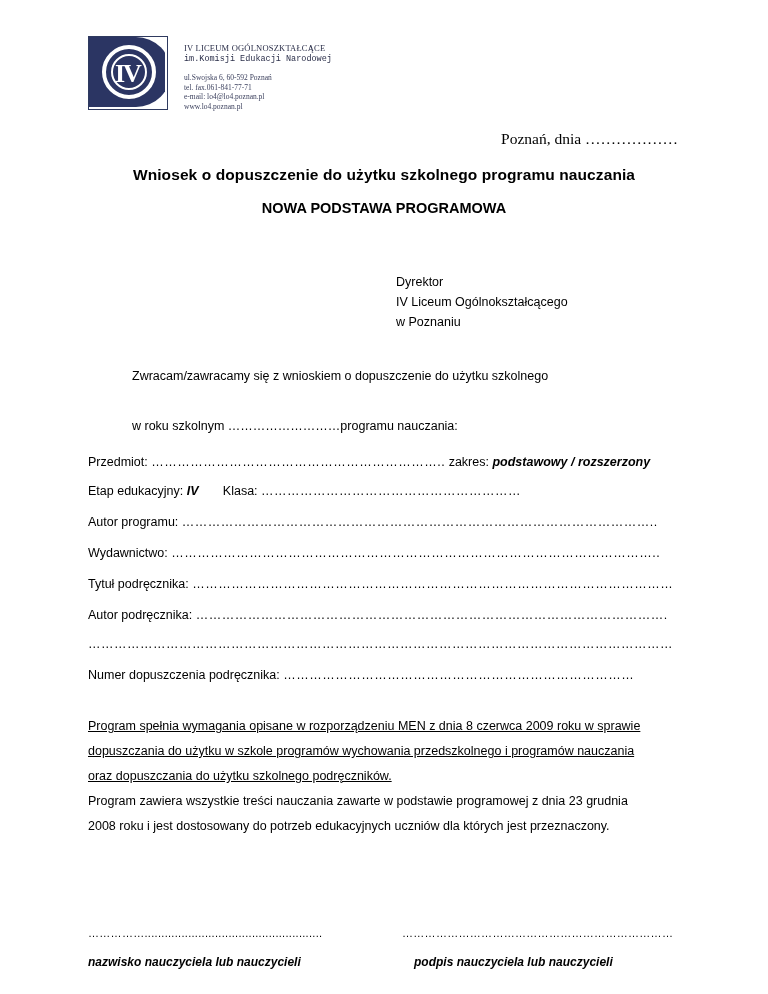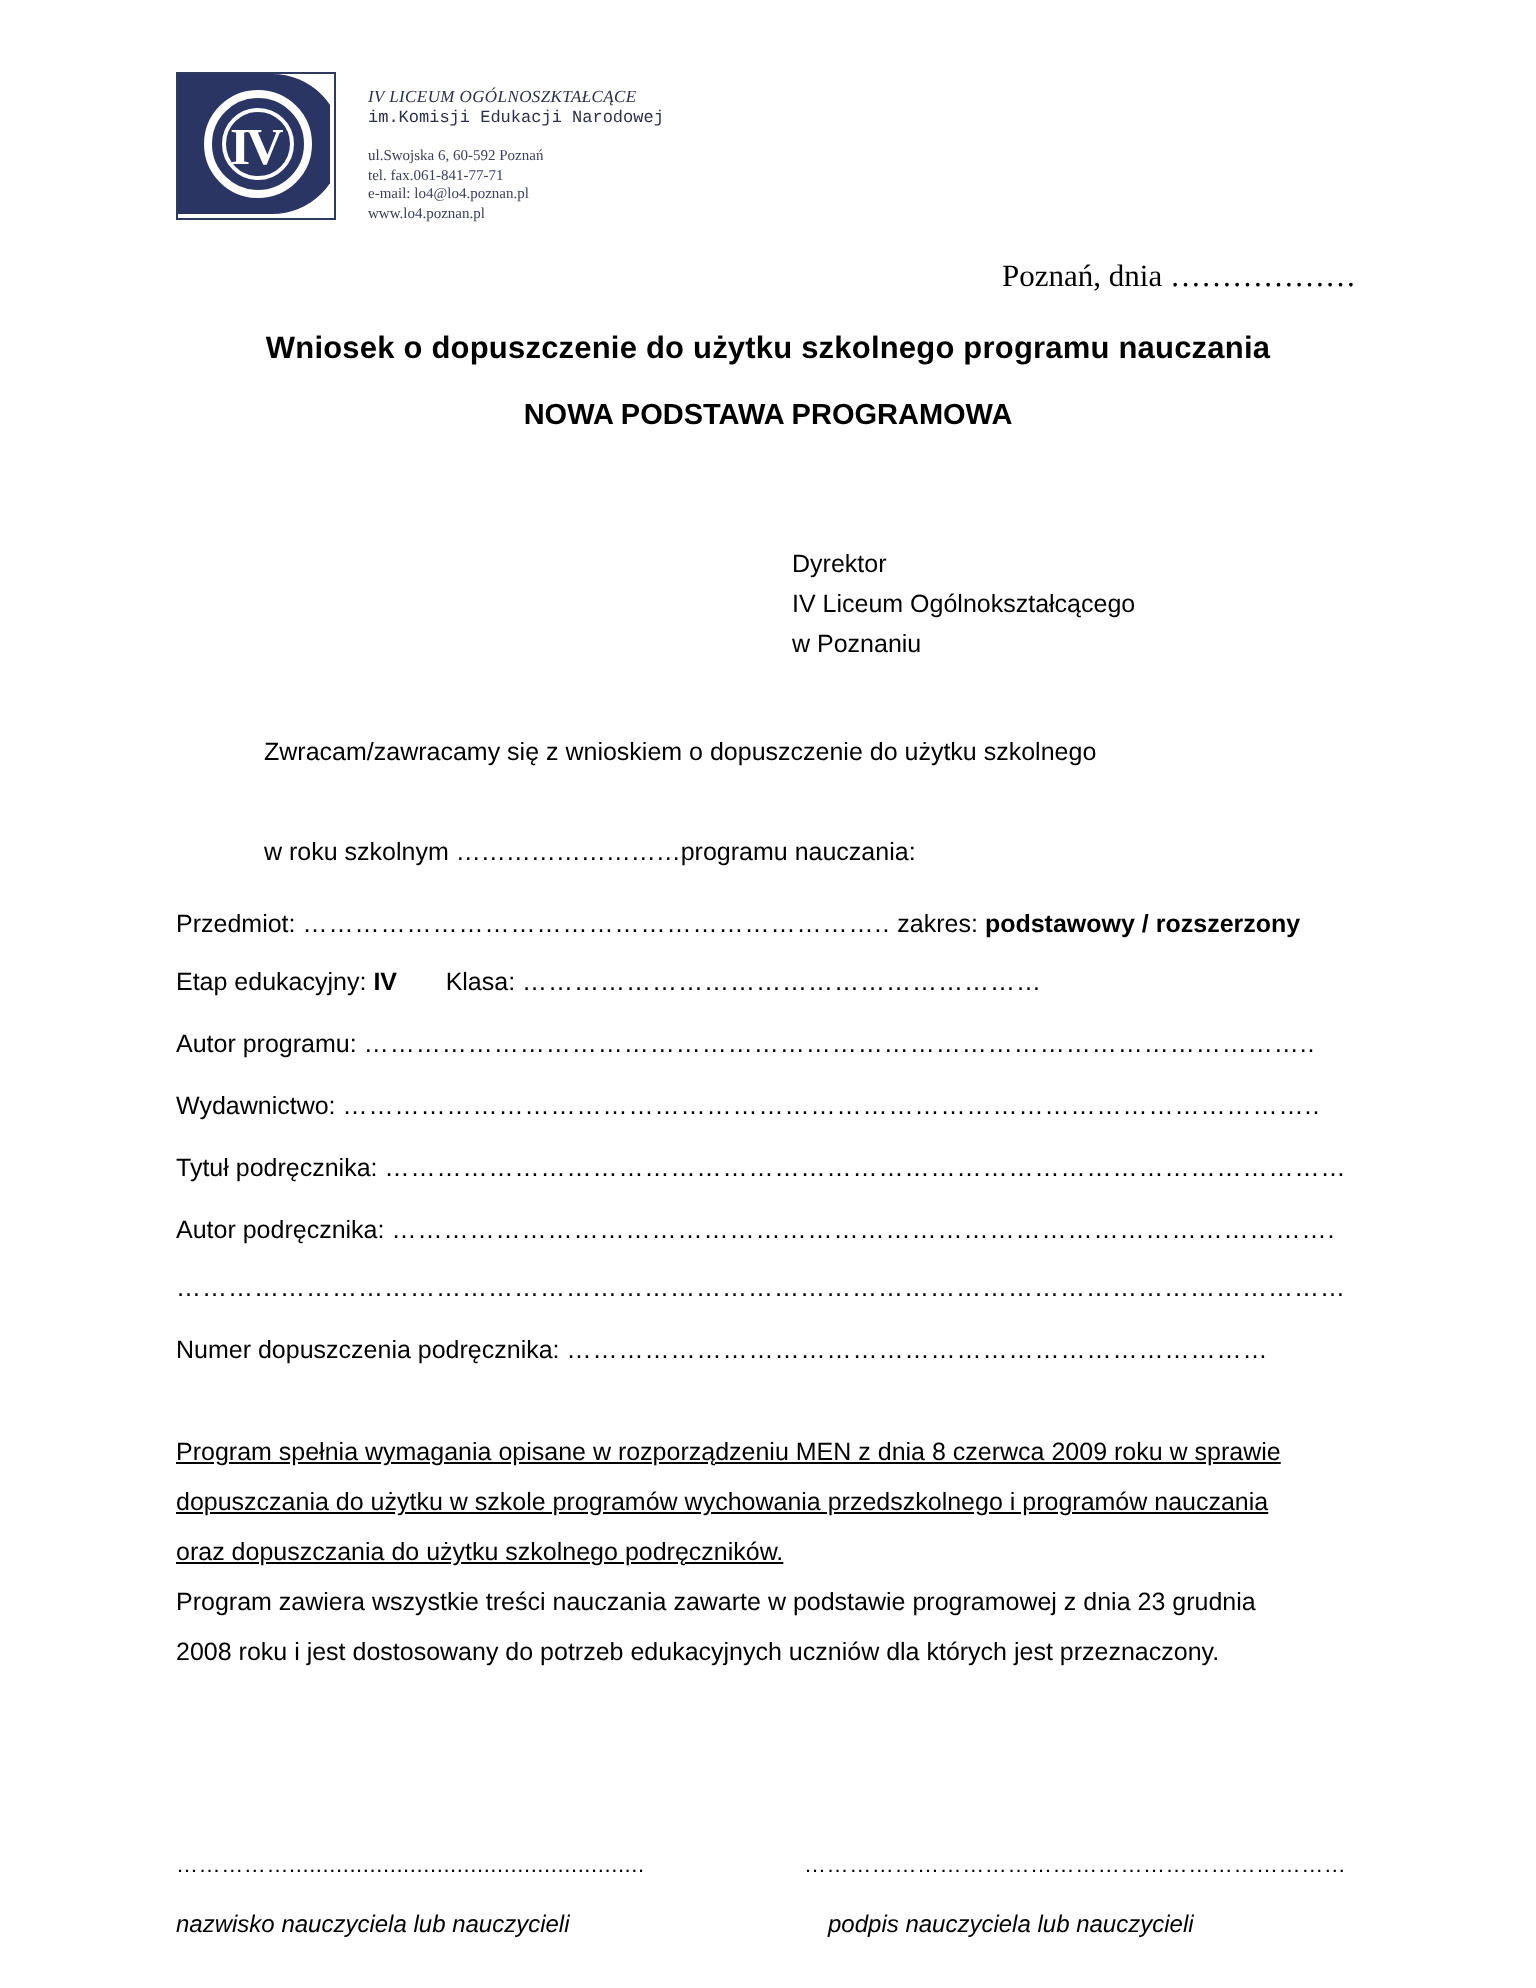--- a/index.html
+++ b/index.html
@@ -48,21 +48,20 @@
   .letterhead-text {
     padding-top: 7px;
     font-family: "Liberation Serif", serif;
     color: #2b2f4a;
   }
   .lh-line1 {
     font-size: 8.5px;
     letter-spacing: .2px;
     line-height: 11px;
     white-space: nowrap;
-    font-style: italic;
   }
   .lh-line2 {
     font-size: 8.5px;
     line-height: 11px;
     white-space: nowrap;
     font-family: Liberation Mono, monospace;
   }
   .lh-addr {
     margin-top: 8px;
     font-size: 7.5px;
@@ -117,21 +116,21 @@
 
   .field-row {
     margin-top: 14px;
     font-size: 12.5px;
     line-height: 17px;
     white-space: nowrap;
     overflow: hidden;
   }
   .field-row.tight { margin-top: 12px; }
   .dots { letter-spacing: .5px; }
-  .bold { font-weight: bold; }
+  .bold { font-weight: bold; font-style: italic; }
   .note-small {
     font-size: 8.5px;
     font-style: italic;
     text-align: right;
     margin-top: 1px;
     padding-right: 6px;
   }
   .field-row .rowlabel { }
 
   .cont-dots {
@@ -170,20 +169,21 @@
     font-size: 11px;
     letter-spacing: .3px;
     white-space: nowrap;
     overflow: hidden;
     display: block;
   }
   .sig-caption {
     margin-top: 16px;
     font-size: 12px;
     font-style: italic;
+    font-weight: bold;
   }
   .sig-col.right .sig-caption { margin-left: 12px; }
 
   
   .attach-title {
     margin-top: 42px;
     font-size: 12.5px;
   }
 </style>
 </head>

